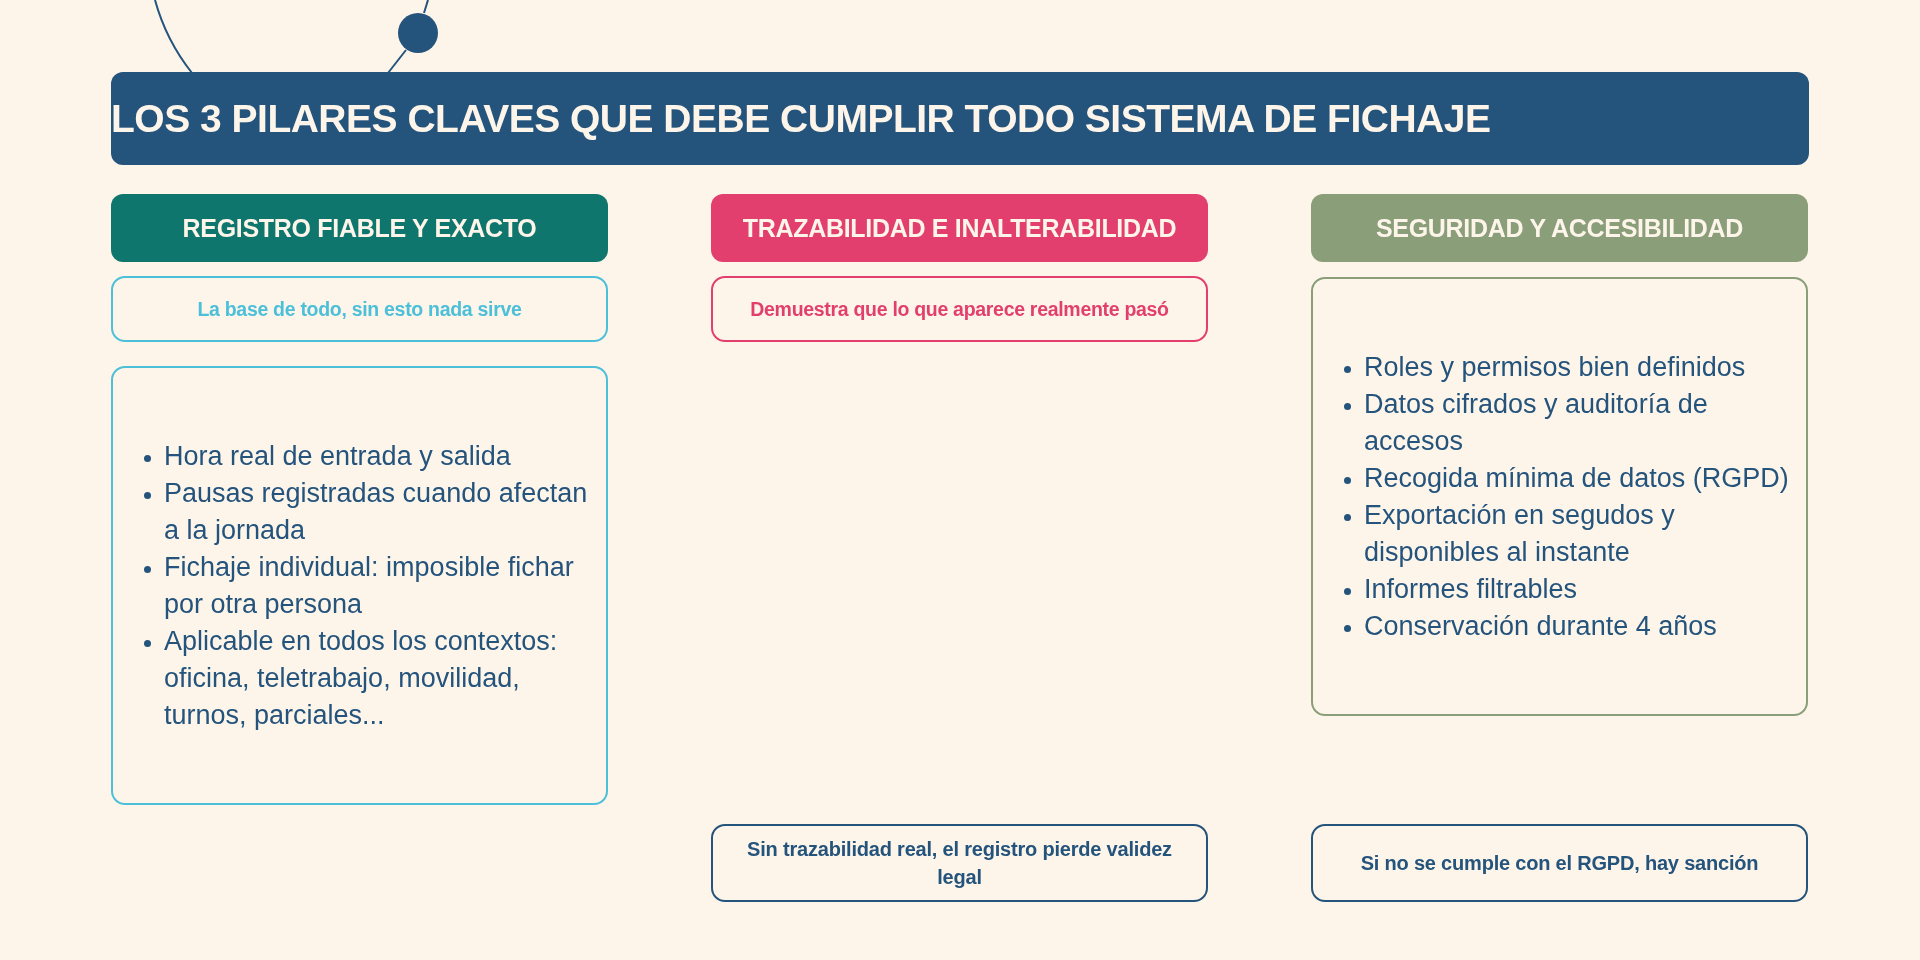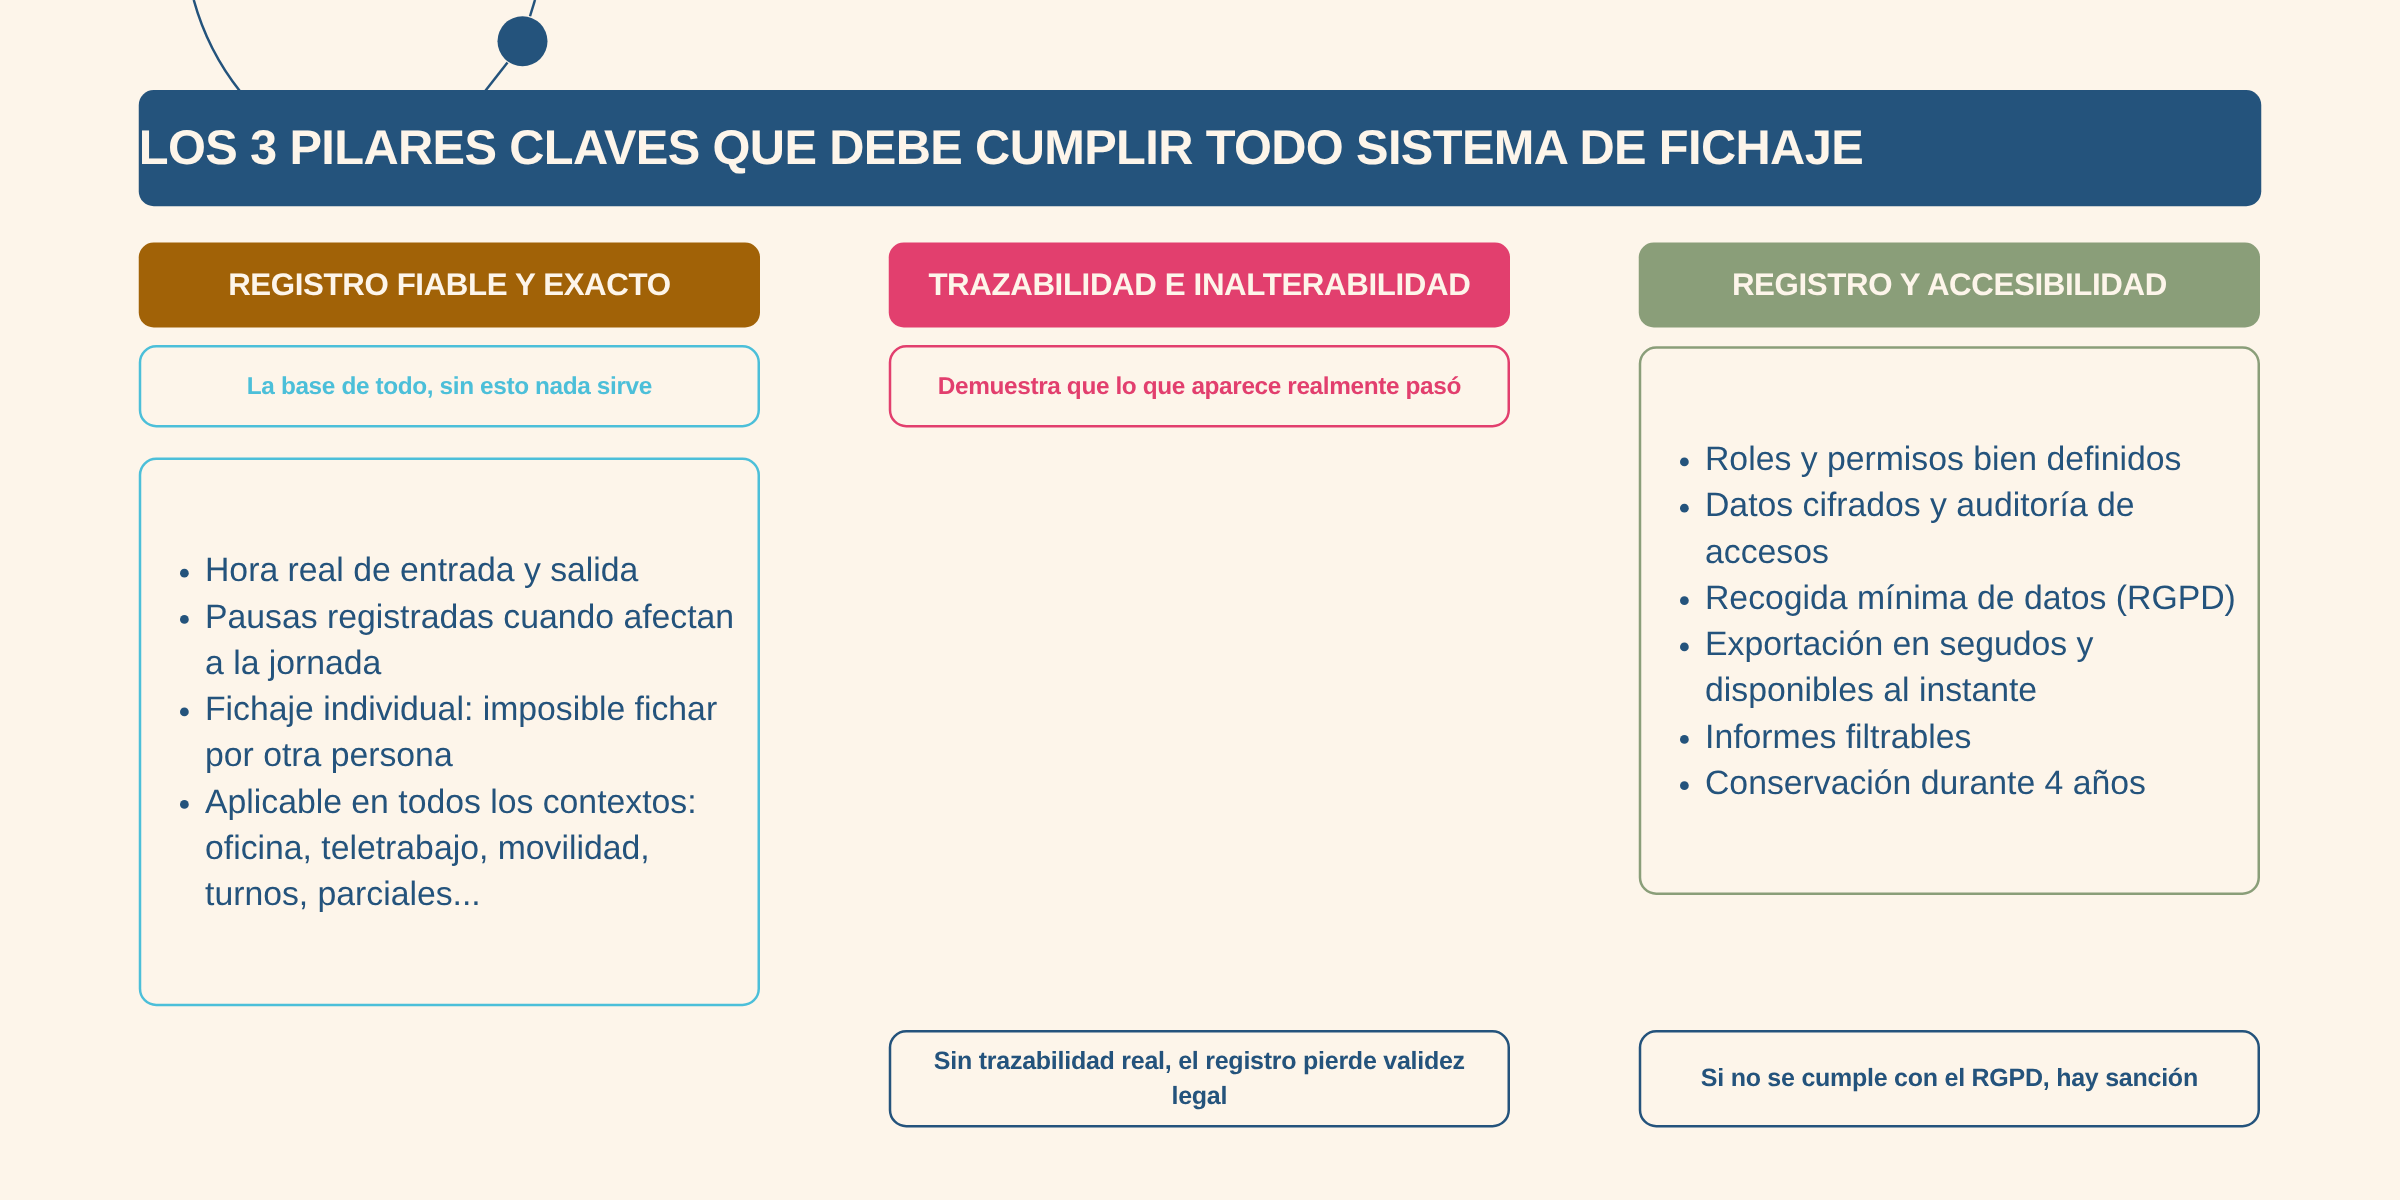--- a/index.html
+++ b/index.html
@@ -127,40 +127,40 @@
   <path d="M 388 73 L 406 50" fill="none" stroke="#24537c" stroke-width="2"></path>
   <path d="M 424 13 L 428 0" fill="none" stroke="#24537c" stroke-width="2"></path>
   <circle cx="418" cy="33" r="20" fill="#24537c"></circle>
 </svg>
 
 <div class="title-bar">
   <h1>LOS 3 PILARES CLAVES QUE DEBE CUMPLIR TODO SISTEMA DE FICHAJE</h1>
 </div>
 
 <div class="column" id="col-1">
-  <div class="col-head" style="background:#a16207;">REGISTRO FIABLE Y EXACTO</div>
+  <div class="col-head" style="background:#0f766e;">REGISTRO FIABLE Y EXACTO</div>
   <div class="col-sub" style="border-color:#4cbfd9;color:#4cbfd9;">La base de todo, sin esto nada sirve</div>
   <div class="col-body" style="border-color:#4cbfd9;margin-top:24px;">
     <ul>
       <li>Hora real de entrada y salida</li>
       <li>Pausas registradas cuando afectan a la jornada</li>
       <li>Fichaje individual: imposible fichar por otra persona</li>
       <li>Aplicable en todos los contextos: oficina, teletrabajo, movilidad, turnos, parciales...</li>
     </ul>
   </div>
 </div>
 
 <div class="column" id="col-2">
   <div class="col-head" style="background:#e23f6e;">TRAZABILIDAD E INALTERABILIDAD</div>
   <div class="col-sub" style="border-color:#e23f6e;color:#e23f6e;">Demuestra que lo que aparece realmente pasó</div>
   <div class="col-foot">Sin trazabilidad real, el registro pierde validez legal</div>
 </div>
 
 <div class="column" id="col-3">
-  <div class="col-head" style="background:#8a9e79;">REGISTRO Y ACCESIBILIDAD</div>
+  <div class="col-head" style="background:#8a9e79;">SEGURIDAD Y ACCESIBILIDAD</div>
   <div class="col-body" style="border-color:#8a9e79;">
     <ul>
       <li>Roles y permisos bien definidos</li>
       <li>Datos cifrados y auditoría de accesos</li>
       <li>Recogida mínima de datos (RGPD)</li>
       <li>Exportación en segudos y disponibles al instante</li>
       <li>Informes filtrables</li>
       <li>Conservación durante 4 años</li>
     </ul>
   </div>

